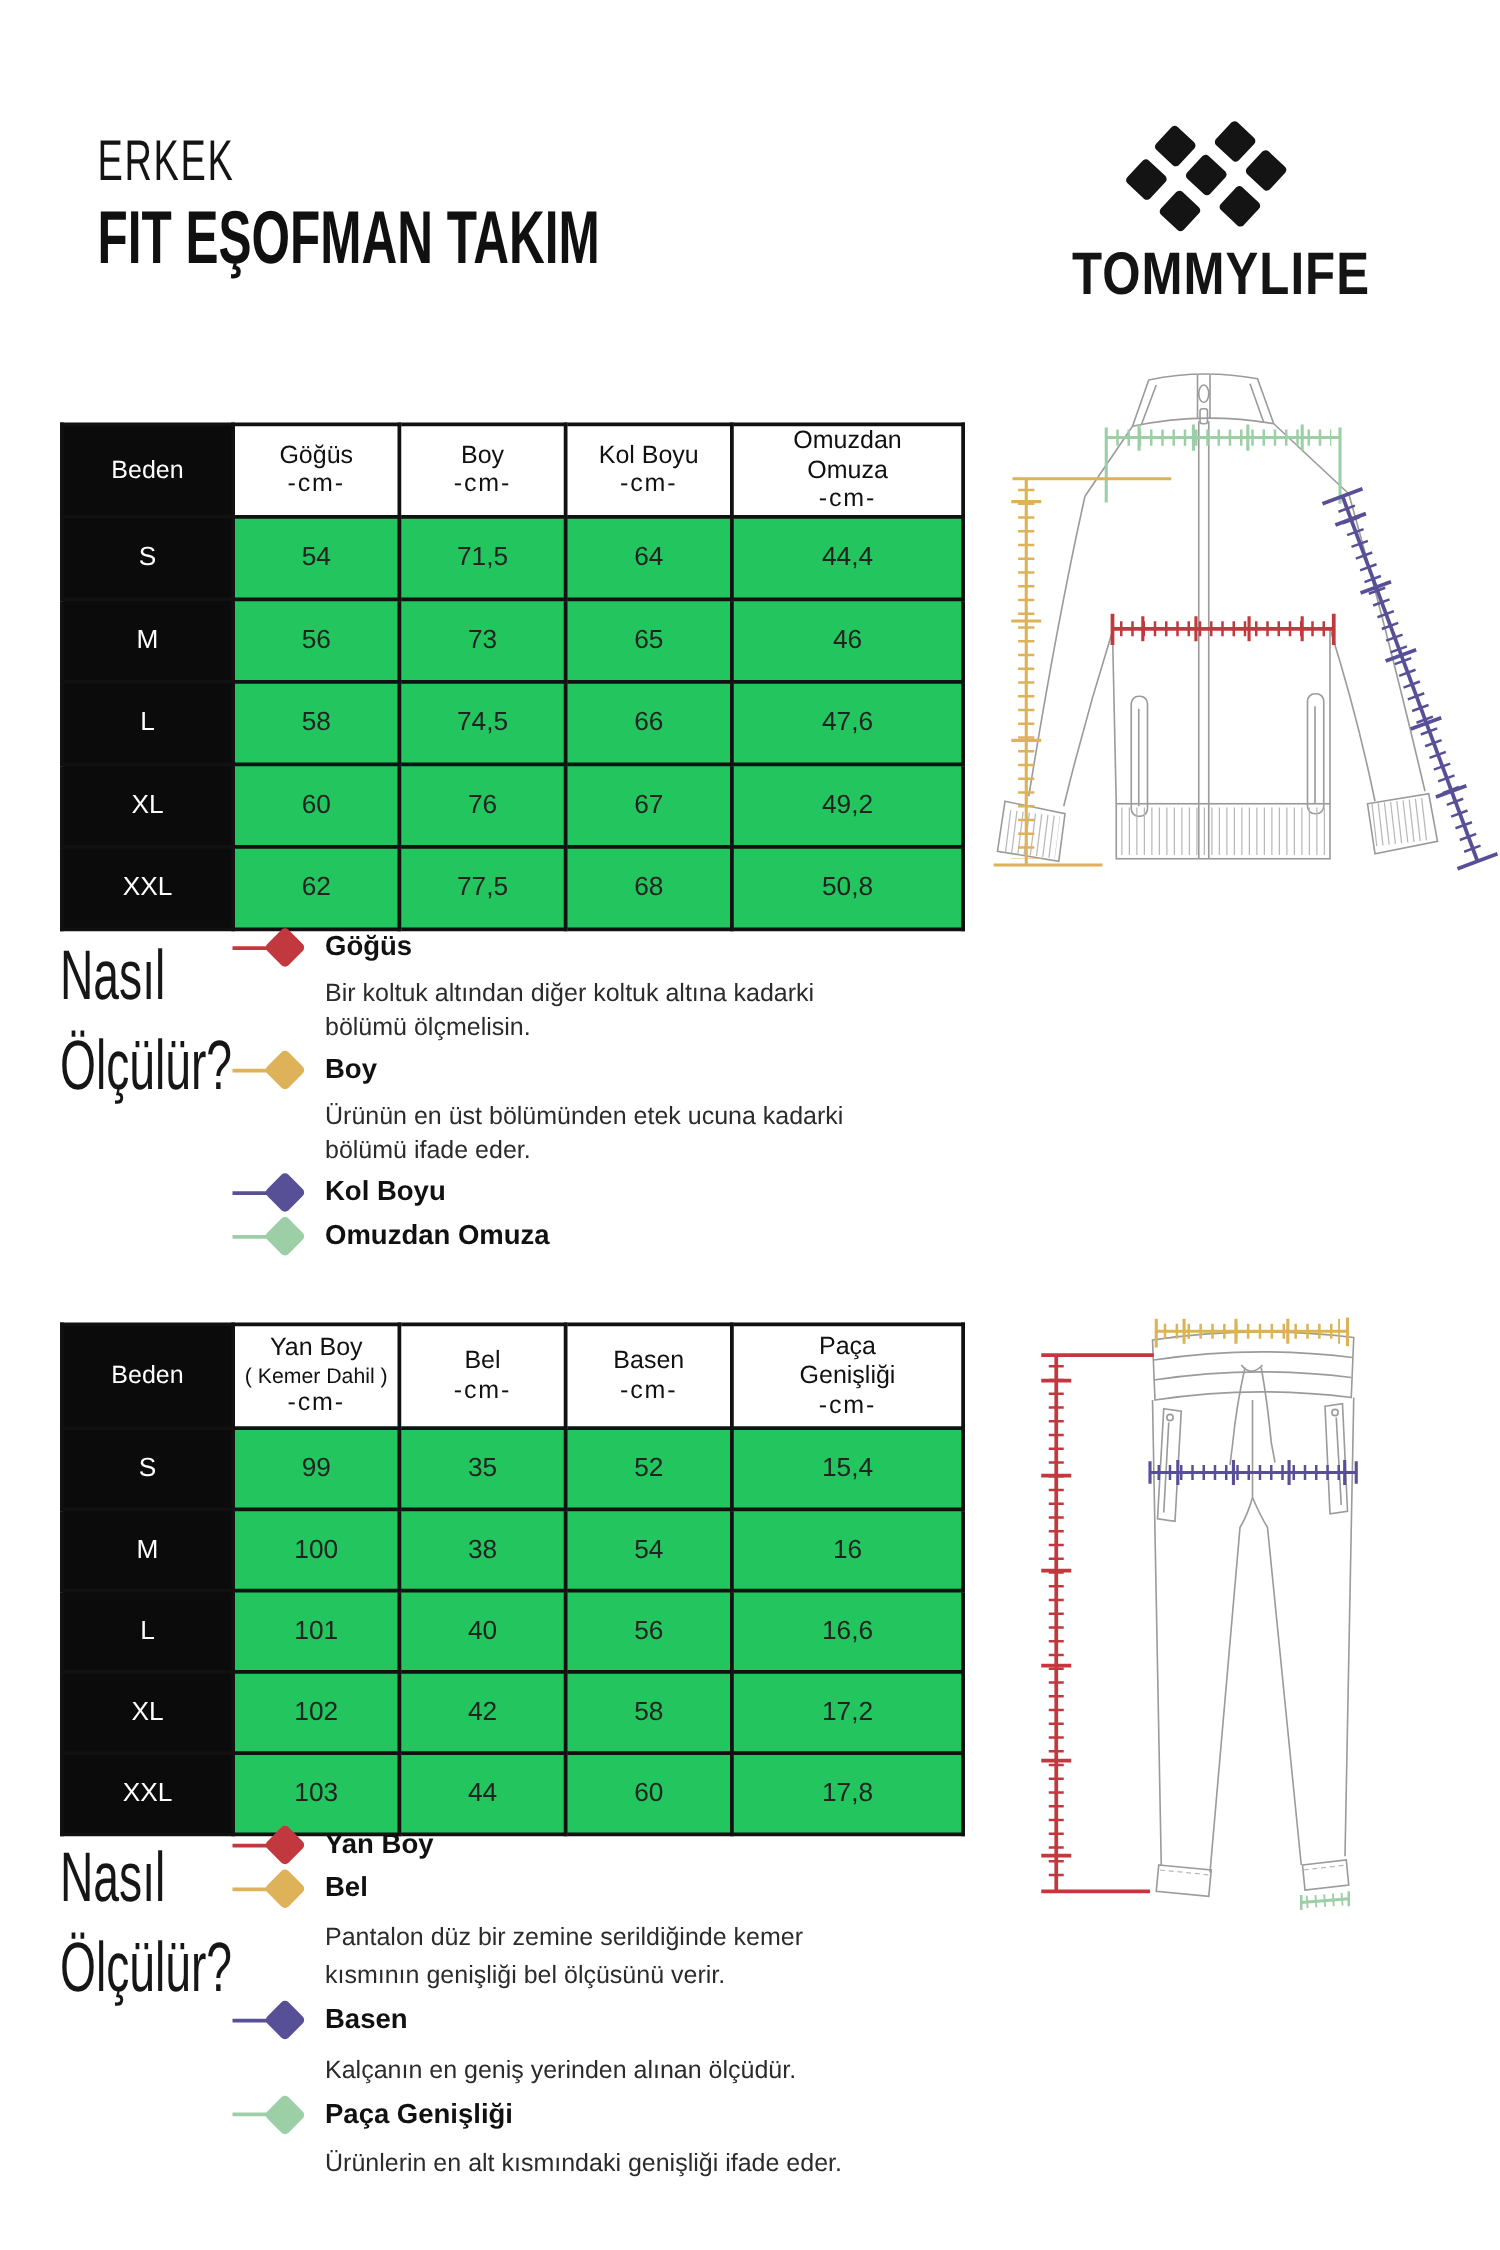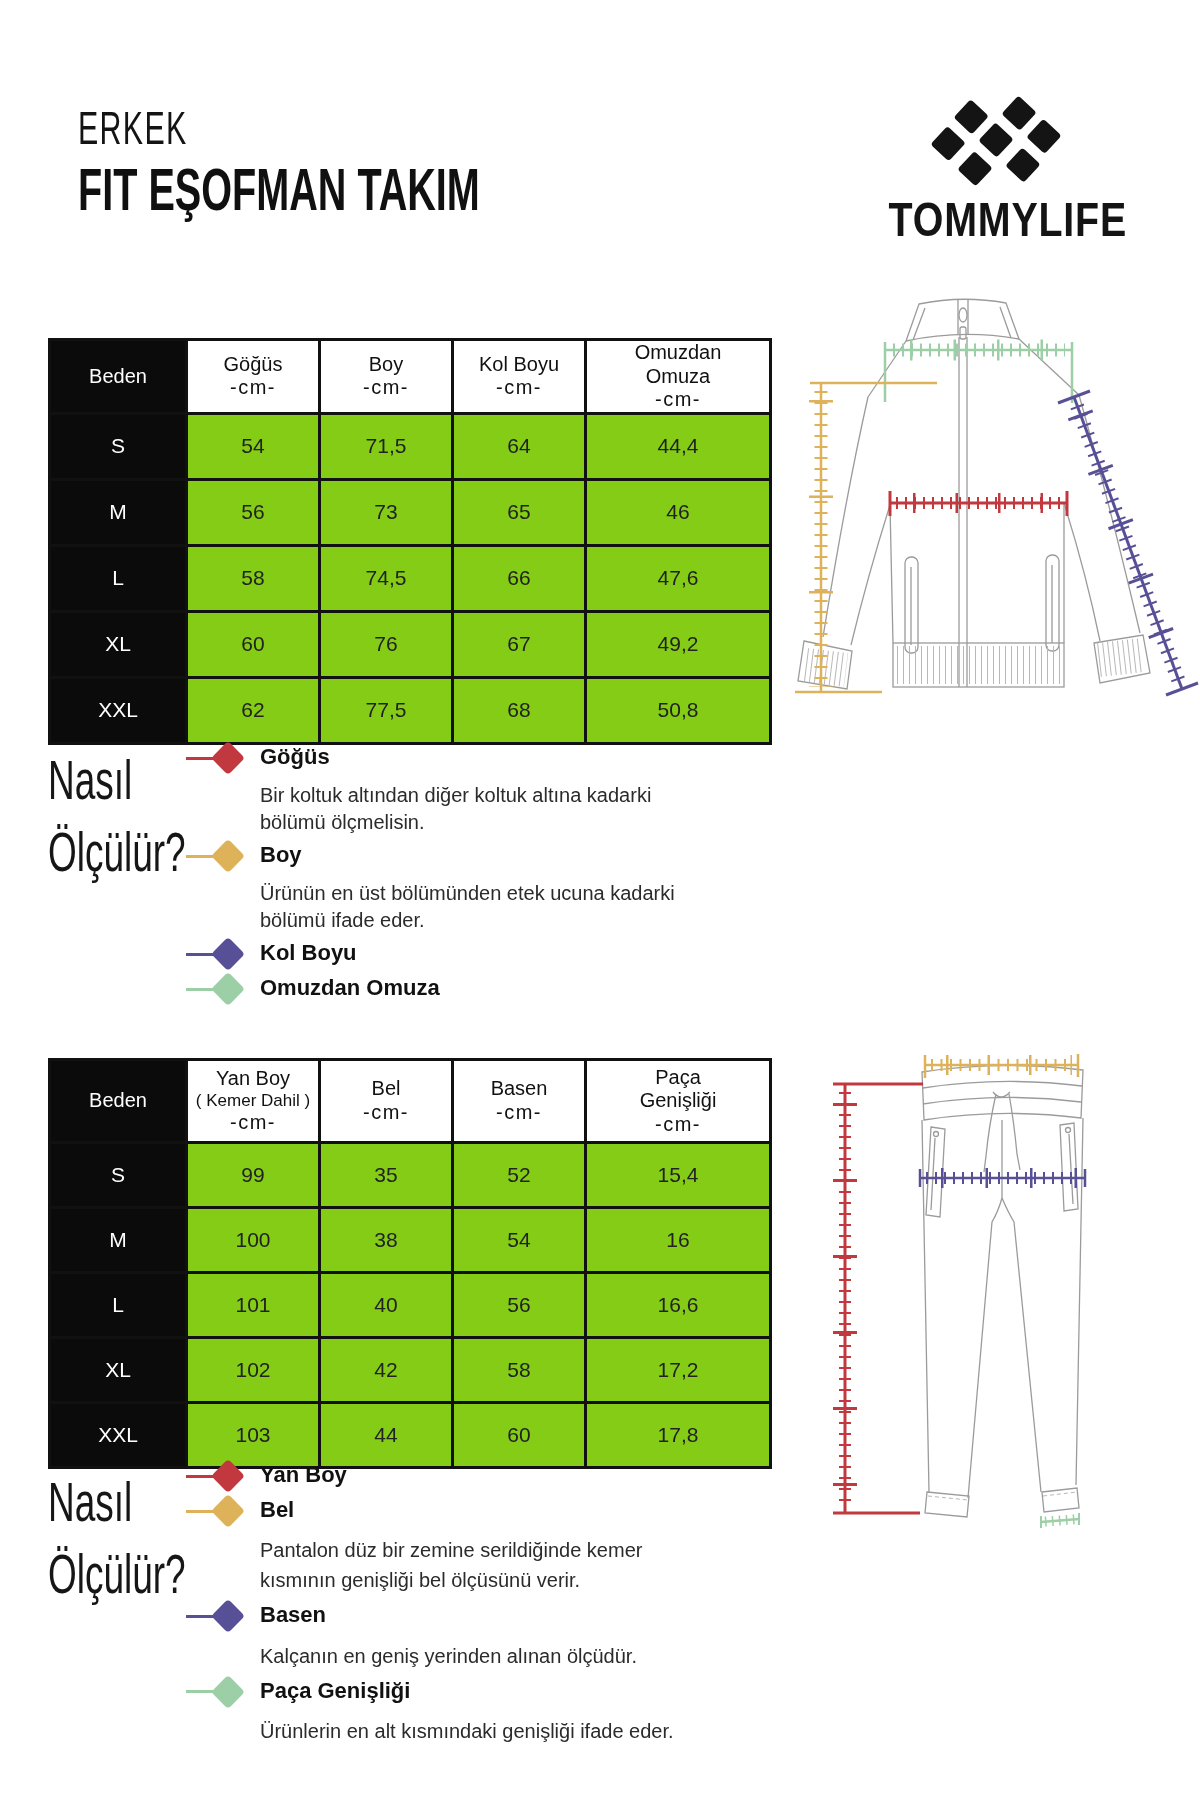--- a/index.html
+++ b/index.html
@@ -6,33 +6,33 @@
   body{
     width:1200px;height:1800px;position:relative;background:#ffffff;
     font-family:"Liberation Sans", sans-serif;color:#1a1a1a;overflow:hidden;
   }
   
   .page-title{position:absolute;left:54px;top:104px;margin-left:24px;}
   .title-line1{font-size:46px;font-weight:400;letter-spacing:2px;color:#141414;
     transform:scaleX(0.66);transform-origin:left top;line-height:1.05;}
   .title-line2{font-size:60px;font-weight:800;letter-spacing:0;color:#101010;
     transform:scaleX(0.66);transform-origin:left top;line-height:1.0;margin-top:8px;}
-  .brand{position:absolute;left:865px;top:90px;width:262px;text-align:left;}
+  .brand{position:absolute;left:834px;top:90px;width:262px;text-align:left;}
   .brand-logo{display:block;margin:0 auto;}
   .brand-name{font-size:48px;font-weight:800;letter-spacing:1px;color:#141414;
     transform:scaleX(0.82);transform-origin:center top;margin-top:6px;line-height:1;}
   
   table.size-table{position:absolute;left:48px;border-collapse:collapse;table-layout:fixed;}
   #table-jacket{top:338px;}
   #table-pants{top:1058px;}
   .size-table th,.size-table td{border:3px solid #111;text-align:center;vertical-align:middle;padding:0 6px;}
   .size-table thead th{height:70px;font-weight:400;font-size:20px;line-height:1.18;background:#fff;color:#111;}
   #table-pants thead th{height:80px;}
   .size-table thead th.size-col{background:var(--table-black);color:#fff;}
-  .size-table td{height:63px;font-size:21px;color:#222;background:#84cc16;}
+  .size-table td{height:63px;font-size:21px;color:#222;background:#22c55e;}
   #table-pants td{height:62px;}
   .size-table tbody th{background:var(--table-black);color:#fff;font-weight:400;font-size:21px;}
   .col-beden{width:122px;} .col-mid{width:118px;} .col-last{width:170px;}
   .th-label,.th-sub,.th-unit{display:block;}
   .th-sub{font-size:17px;}
   .th-unit{letter-spacing:1.5px;}
   .size-table thead th:last-child .th-label{max-width:96px;margin:0 auto;}
   
   .measure-heading{position:absolute;left:48px;font-size:56px;font-weight:400;color:#161616;
     transform:scaleX(0.66);transform-origin:left top;line-height:1.28;}

